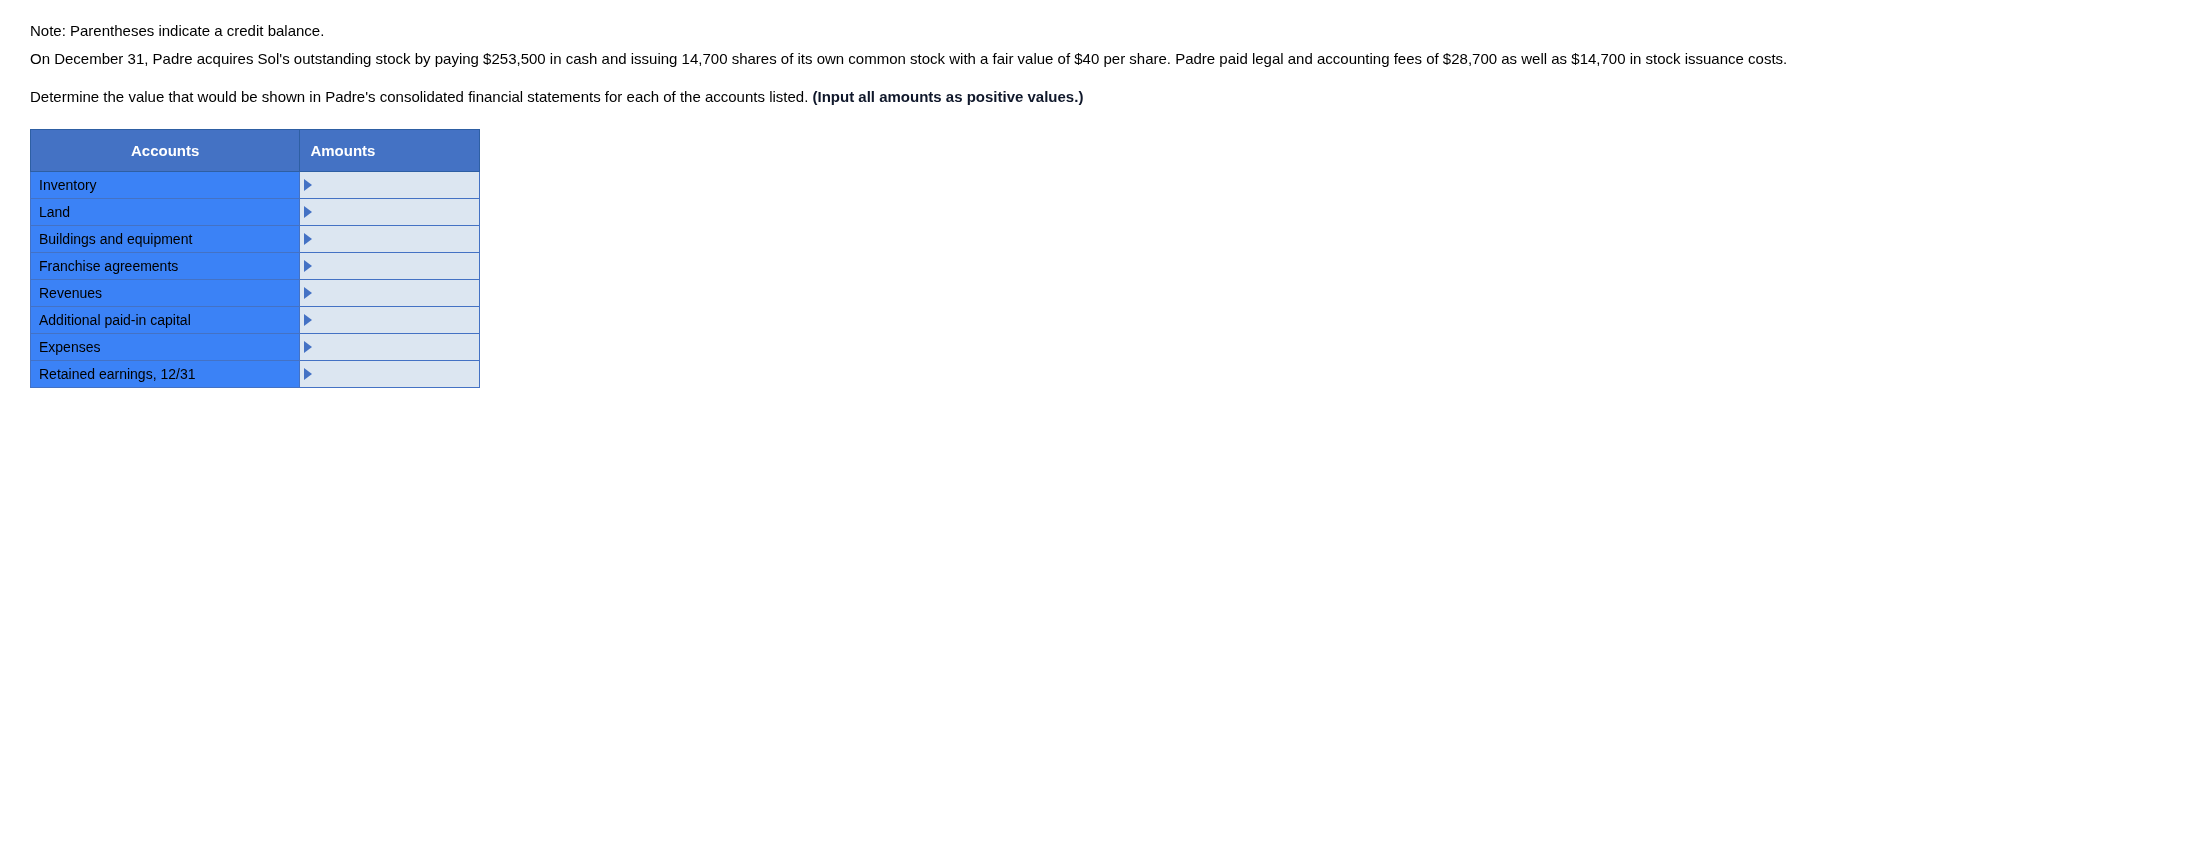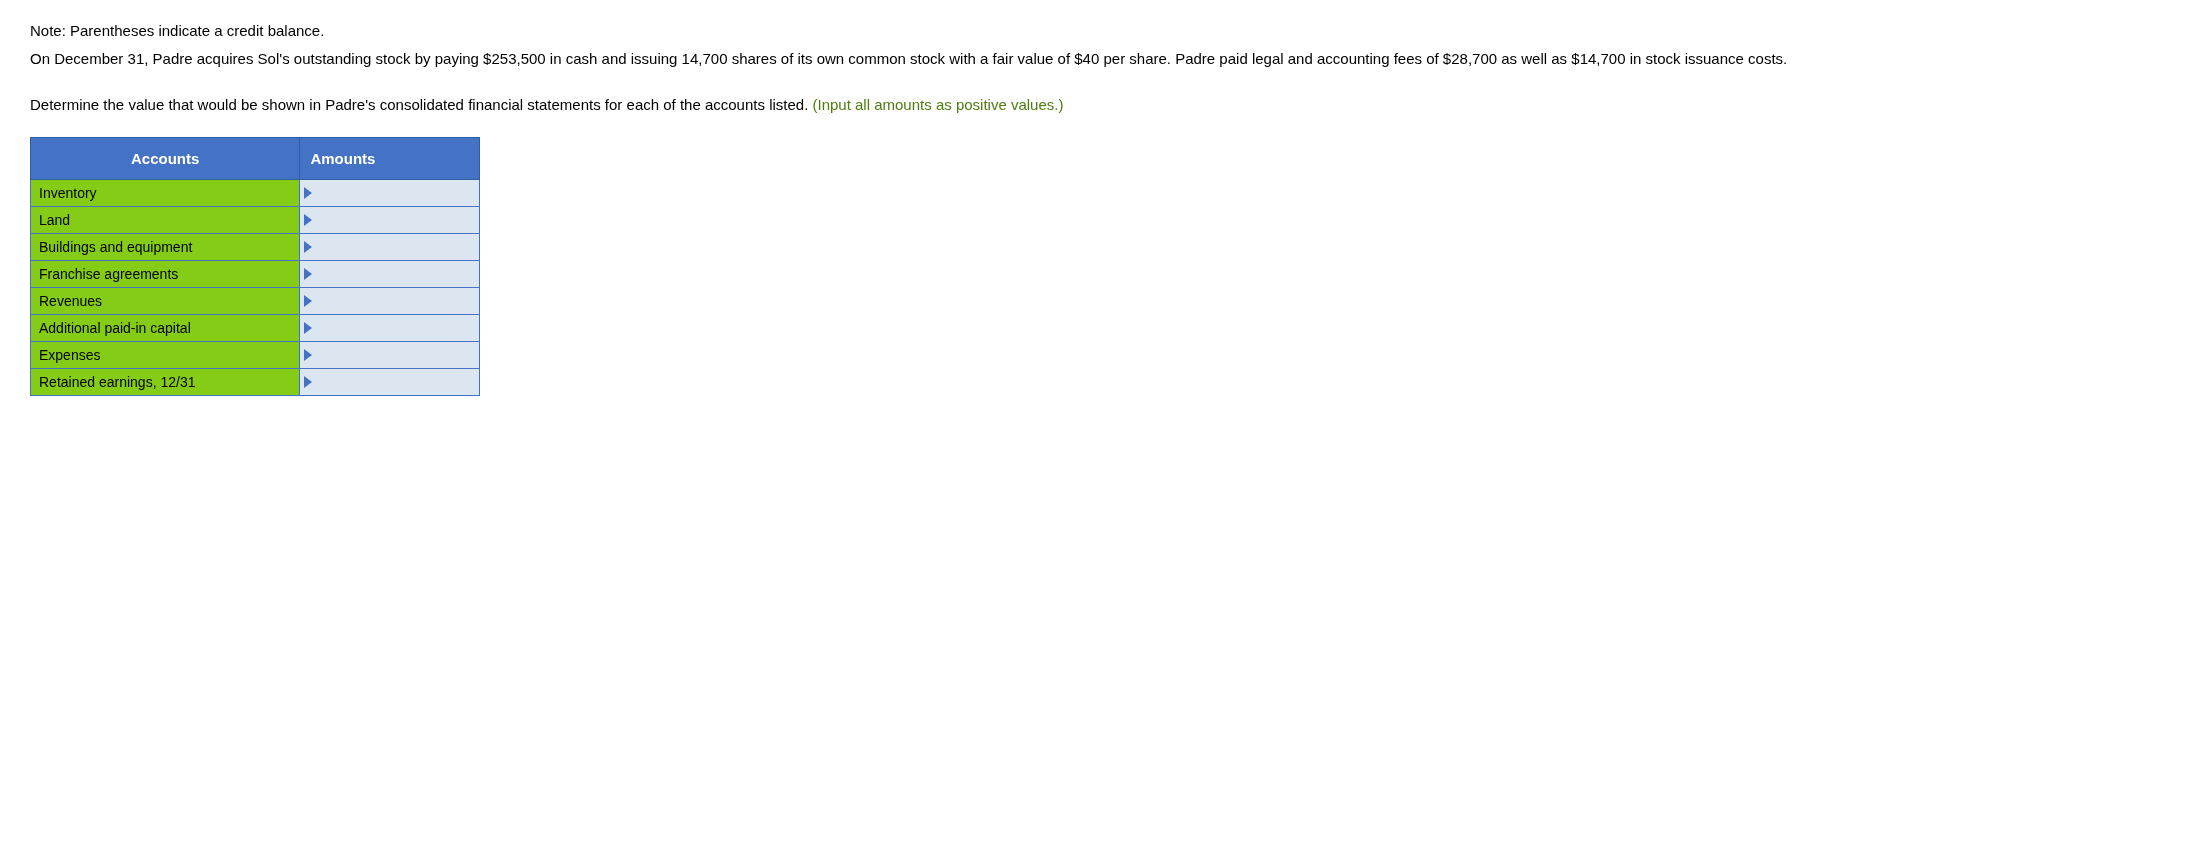--- a/index.html
+++ b/index.html
@@ -12,30 +12,30 @@
       font-size: 15px;
       color: #000;
       background: #fff;
       padding: 20px 30px;
     }
     .note-text {
       margin-bottom: 5px;
       line-height: 1.5;
     }
     .paragraph {
-      margin-bottom: 24px;
+      margin-bottom: 16px;
       line-height: 1.5;
     }
     .instruction {
       margin-bottom: 20px;
       line-height: 1.5;
     }
     .instruction .bold-red {
-      color: #4d7c0f;
-      font-weight: normal;
+      color: #0f172a;
+      font-weight: bold;
     }
     .table-container {
       display: inline-block;
     }
     table {
       border-collapse: collapse;
       width: 450px;
     }
     thead tr th {
       background-color: #4472c4;
@@ -52,21 +52,21 @@
     thead tr th:last-child {
       text-align: left;
       width: 40%;
     }
     tbody tr td {
       border: 1px solid #4472c4;
       padding: 5px 8px;
       font-size: 14px;
     }
     tbody tr td:first-child {
-      background: #84cc16;
+      background: #3b82f6;
       width: 60%;
     }
     tbody tr td:last-child {
       background: #dce6f1;
       width: 40%;
       position: relative;
       padding-left: 16px;
     }
     .input-cell-arrow {
       display: inline-block;

